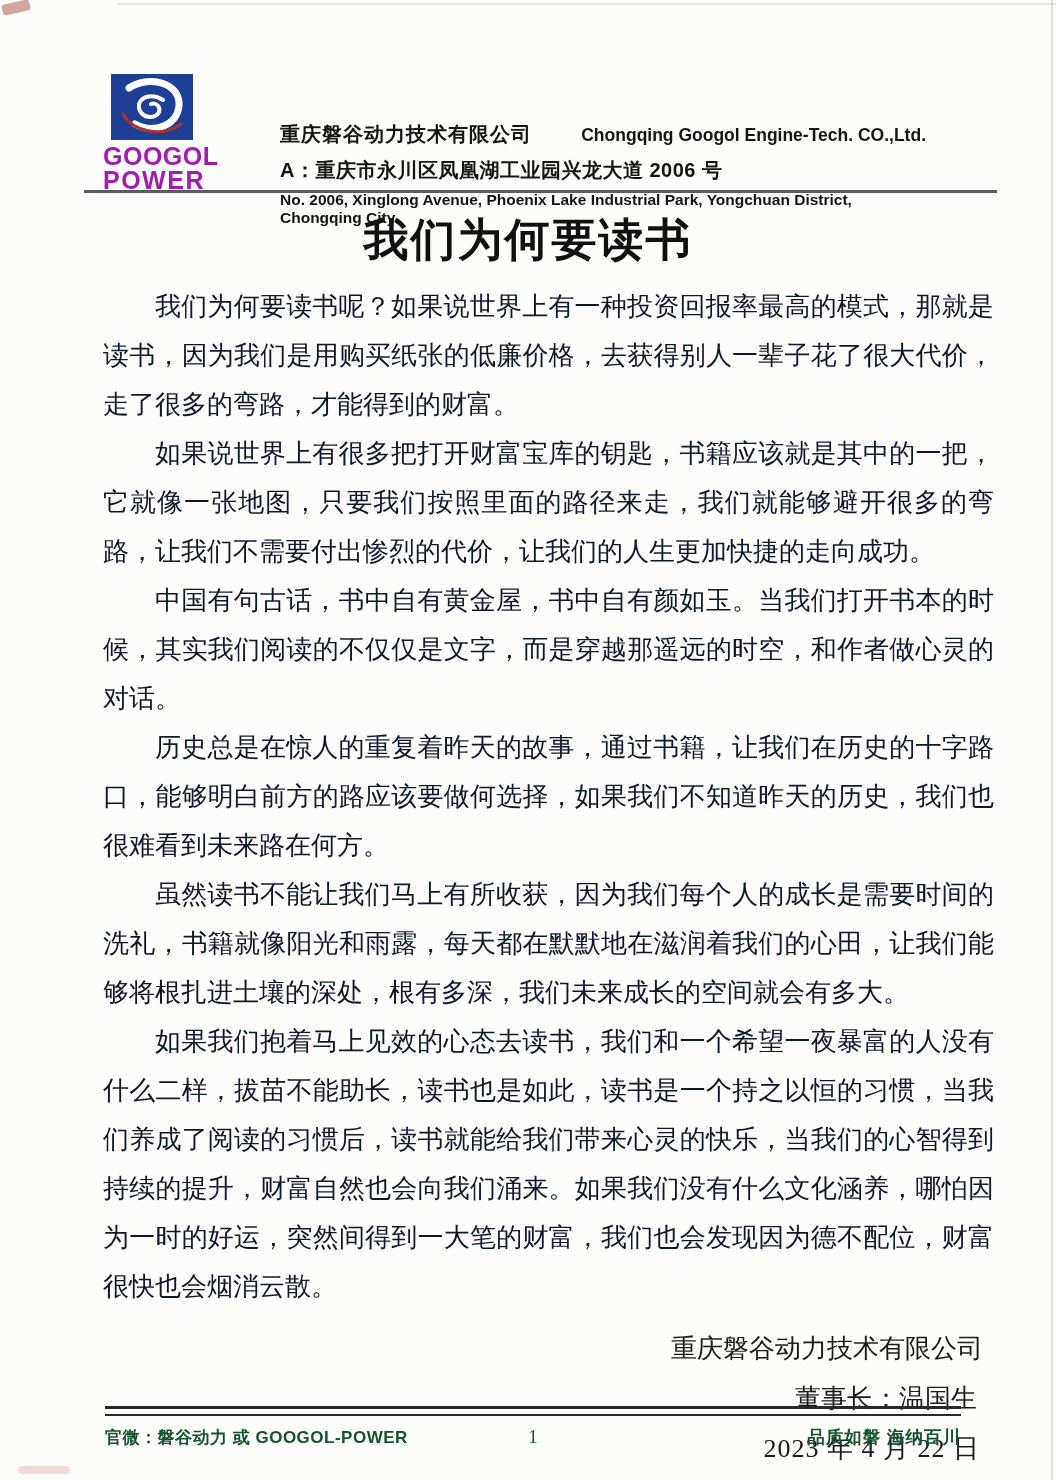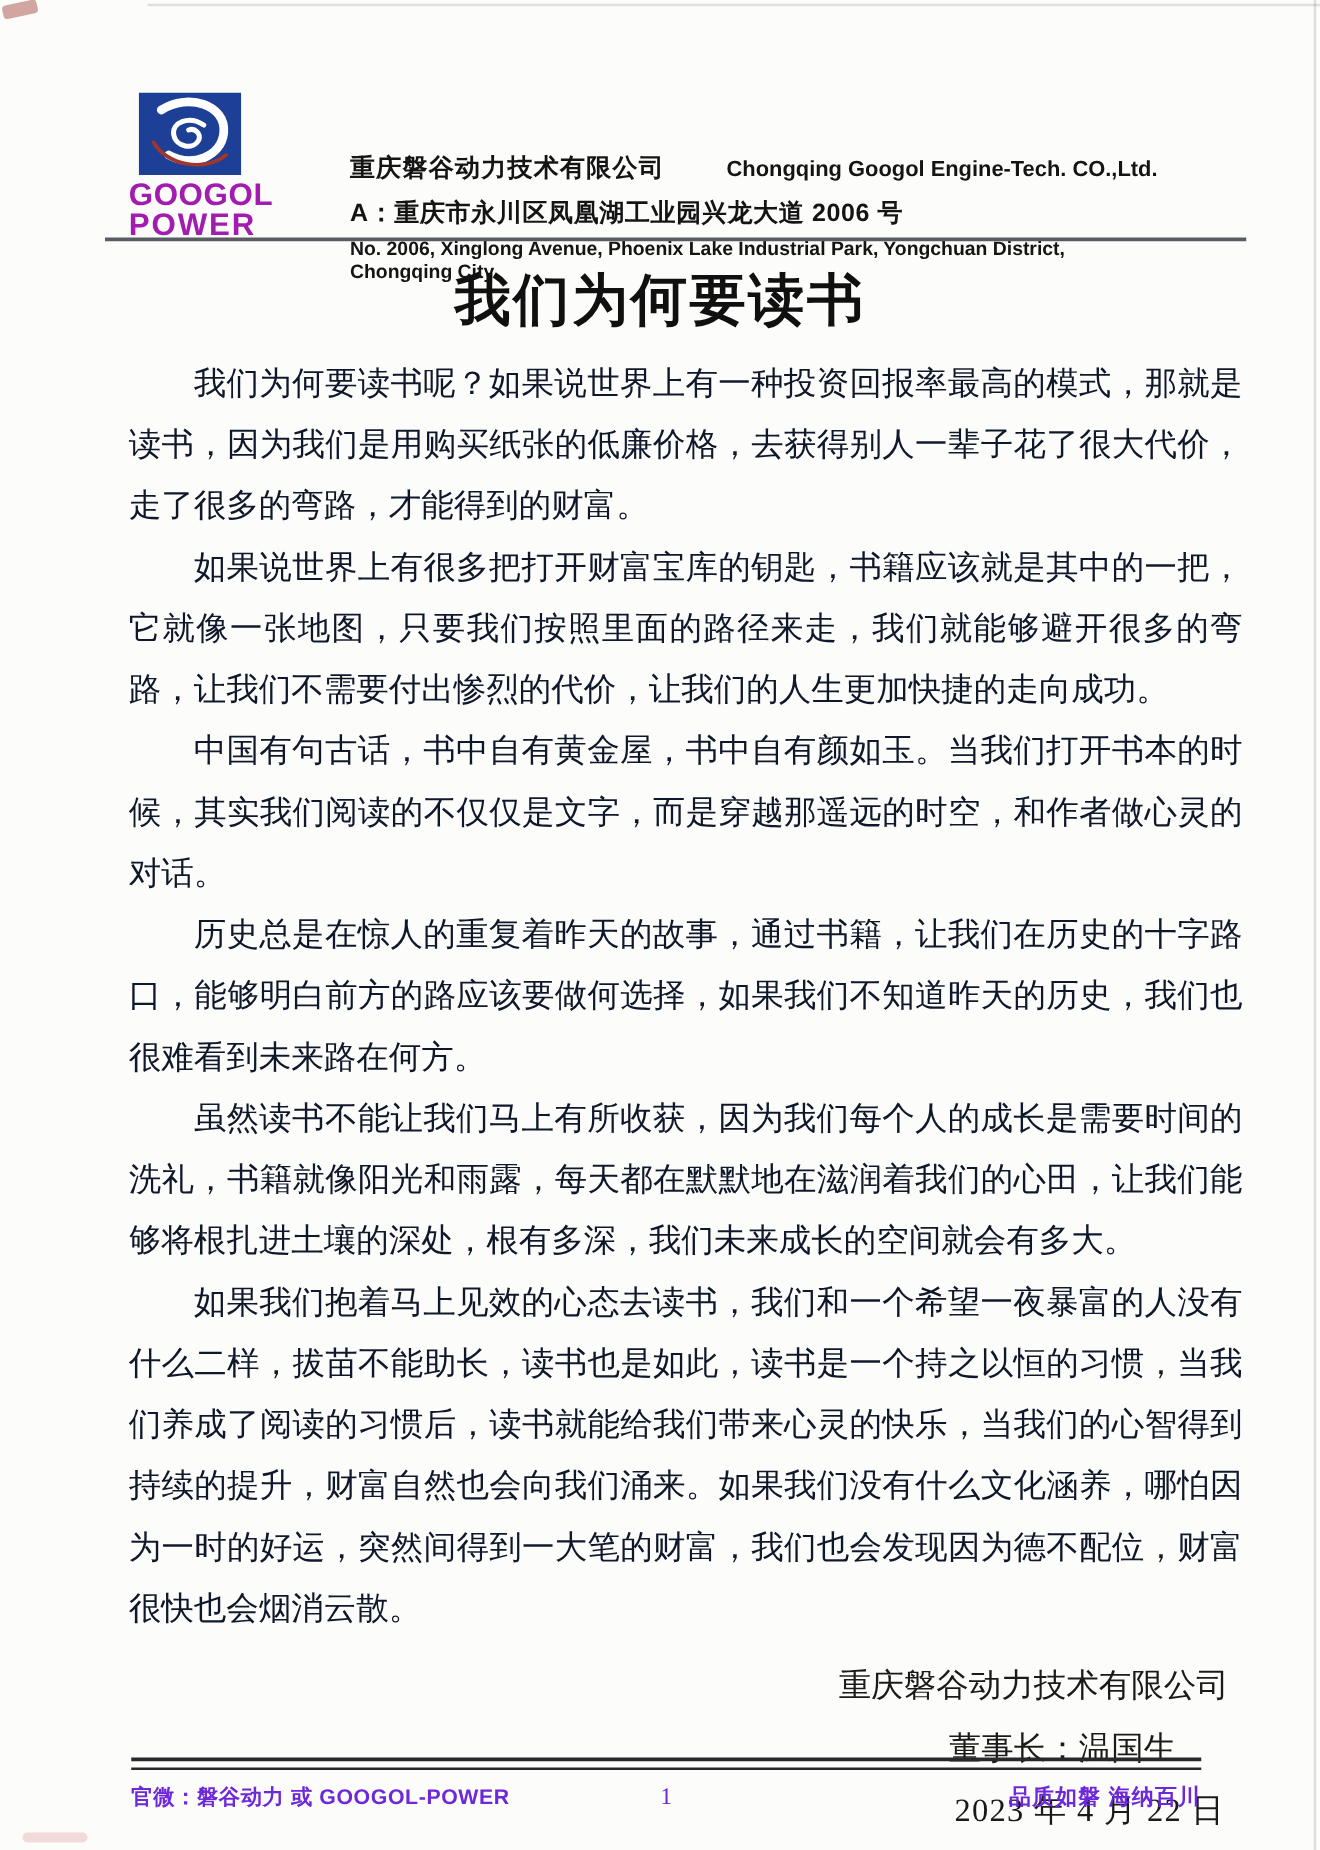--- a/index.html
+++ b/index.html
@@ -65,31 +65,31 @@
     margin:12px 62px 0 103px;
     font-size:26px; line-height:49px;
     text-align:justify; text-justify:inter-ideograph;
     color:#0f172a;
   }
   .body-text p { margin:0; text-indent:2em; }
 
   
   .signature { margin-top:13px; font-size:26px; line-height:50px; text-align:right; color:#1a1a1a; }
   .sig-company  { padding-right:73px; }
-  .sig-chairman { padding-right:115px; }
+  .sig-chairman { padding-right:79px; }
   .sig-date     { padding-right:76px; letter-spacing:1px; }
 
   
   .footer {
     position:absolute; top:1406px; left:105px; width:856px;
     font-family:"Liberation Sans","DejaVu Sans",sans-serif;
   }
   .footer-line1 { height:3px; background:#26282b; }
   .footer-line2 { height:2px; background:#26282b; margin-top:5px; }
-  .footer-row { display:flex; align-items:baseline; margin-top:9px; color:#6d28d9;justify-content:center; }
+  .footer-row { display:flex; align-items:baseline; margin-top:9px; color:#14532d;justify-content:center; }
   .footer-left  { flex:1; text-align:left;  font-size:17px;   font-weight:700; letter-spacing:0.5px; }
   .footer-page  { font-size:19px; font-weight:400; font-family:"Liberation Serif",serif; }
   .footer-right { flex:1; text-align:right; font-size:17.5px; font-weight:700; letter-spacing:1px; }
 </style>
 </head>
 <body>
 
 <div class="page">
 
   <div class="corner-smudge"></div>

